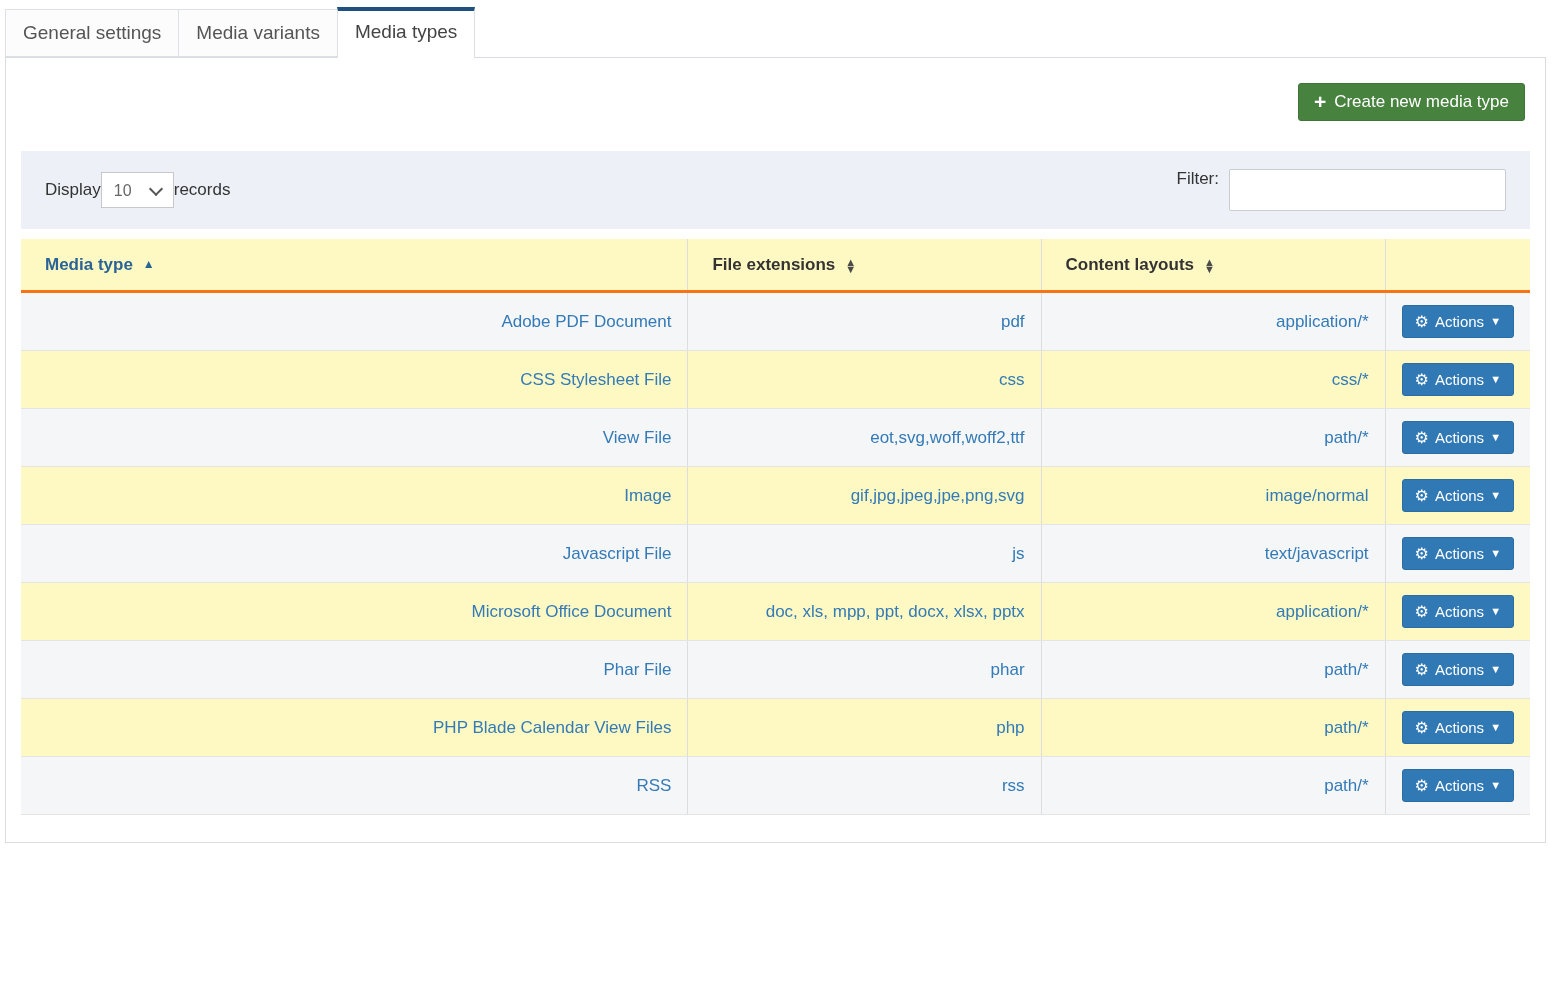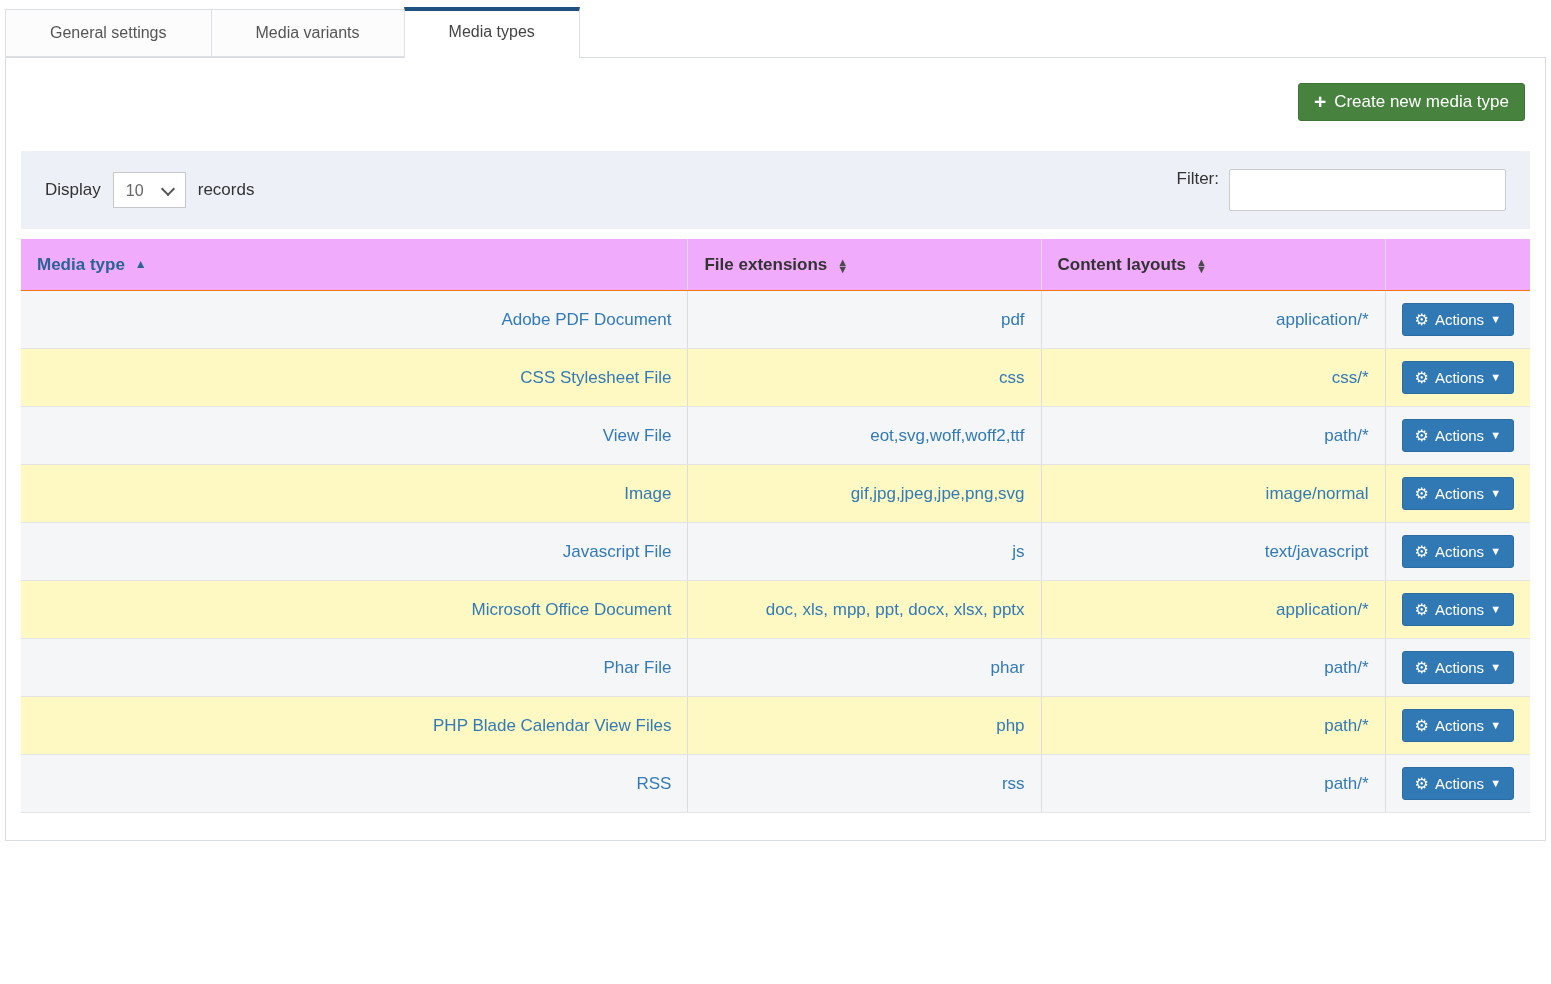--- a/index.html
+++ b/index.html
@@ -3,21 +3,21 @@
 <meta charset="utf-8">
 <style>
   * { box-sizing: border-box; margin: 0; padding: 0; }
   html, body { background: #fff; width: 1551px; }
   body { font-family: "Liberation Sans", sans-serif; font-size: 17px; color: #333; }
 
   
   .tabs { display: flex; align-items: flex-end; margin: 7px 0 0 5px; position: relative; z-index: 3; }
   .tab {
     background: #fcfcfd; border: 1px solid #dde1e6; color: #555;
-    padding: 12px 44px 12px; font-size: 16px; line-height: 22px;
+    padding: 12px 17px 12px; font-size: 19px; line-height: 22px;
     margin-right: -1px; cursor: pointer;
   }
   .tab.active {
     background: #fff; color: #444; border-top: 4px solid #1e5180;
     border-bottom: none; padding-top: 10px; padding-bottom: 15px;
     margin-bottom: -1px; position: relative;
   }
 
   
   .panel {
@@ -29,21 +29,21 @@
     background: #47823e; border: 1px solid #3e7536; color: #fff;
     font-family: inherit; font-size: 17px; line-height: 22px;
     padding: 7px 15px; border-radius: 3px; cursor: pointer;
     display: inline-flex; align-items: center; gap: 8px;
   }
   .plus-icon { font-size: 21px; font-weight: bold; line-height: 18px; }
 
   
   .toolbar {
     margin: 0 15px; background: #edf1f7; padding: 18px 24px;
-    display: flex; align-items: center; gap: 12px;
+    display: flex; align-items: center; 
   }
   .toolbar-label { color: #333; }
   .select-wrap { position: relative; display: inline-block; }
   .page-size {
     width: 73px; height: 36px; border: 1px solid #c6c8cc; border-radius: 0;
     background: #fff; color: #666; font-family: inherit; font-size: 16px;
     padding: 0 26px 0 12px; appearance: none; -webkit-appearance: none; cursor: pointer;
   }
   .select-wrap::after {
     content: ""; position: absolute; right: 13px; top: 12px; width: 8px; height: 8px;
@@ -55,23 +55,23 @@
     width: 277px; height: 42px; border: 1px solid #c9ccd0; border-radius: 2px;
     background: #fff; font-family: inherit; font-size: 16px; padding: 0 10px;
   }
 
   
   .table-wrap { margin: 10px 15px 0; }
   table { width: 100%; border-collapse: collapse; table-layout: fixed; }
   col.c-type { width: 44.2%; } col.c-ext { width: 23.4%; }
   col.c-layout { width: 22.8%; } col.c-actions { width: 9.6%; }
   th {
-    background: #f0abfc; text-align: left; font-size: 17px; line-height: 23px;
-    font-weight: bold; color: #333; padding: 14px 16px;
-    border-bottom: 1px solid #f97316; cursor: pointer;
+    background: #fef9c3; text-align: left; font-size: 17px; line-height: 23px;
+    font-weight: bold; color: #333; padding: 14px 24px;
+    border-bottom: 3px solid #f97316; cursor: pointer;
   }
   th + th, td + td { border-left: 1px solid #ddd; }
   th.sorted { color: #2a6496; }
   .sort-asc-icon { color: #2a6496; font-size: 12px; margin-left: 10px; vertical-align: 2px; }
   .sort-both-icon {
     display: inline-flex; flex-direction: column; margin-left: 10px;
     font-size: 11px; line-height: 7px; color: #4a4a4a; vertical-align: middle;
   }
   tbody tr { background: #fef9c3; }
   tbody tr:nth-child(odd) { background: #f5f6f8; }

